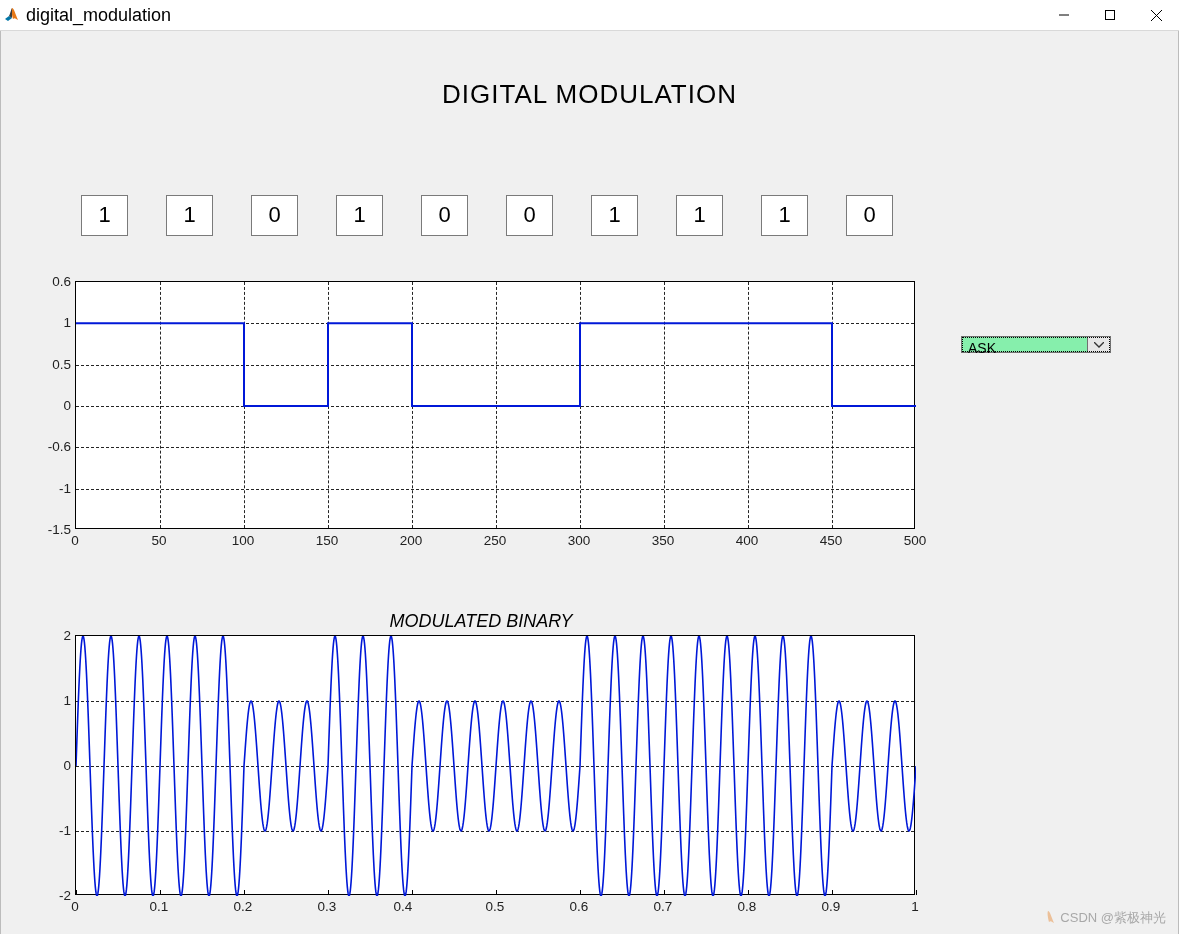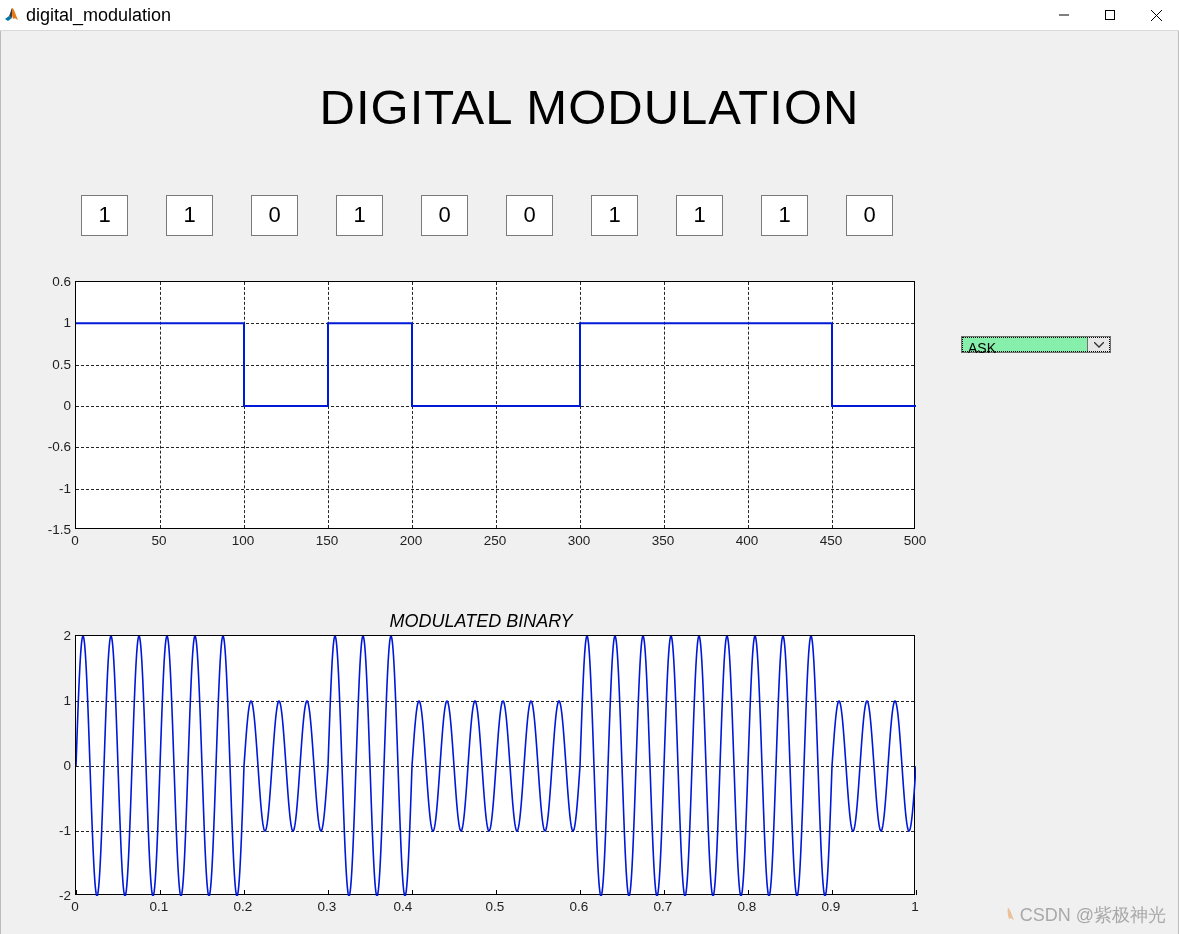--- a/index.html
+++ b/index.html
@@ -49,21 +49,21 @@
     border-right: 1px solid #bcbcbc;
     box-sizing: border-box;
   }
   .inner {
     position: absolute;
     left: 4px; top: 0; right: 4px; bottom: 4px;
     background: #f0f0f0;
   }
   .heading {
     text-align: center;
-    font-size: 49px;
+    font-size: 26px;
     letter-spacing: 1px;
     padding-top: 48px;
     font-weight: 400;
     color: #000;
   }
   
   .bitrow {
     position: absolute;
     top: 160px;
     left: 76px;
@@ -147,21 +147,21 @@
     border-style: dashed;
     opacity: 0.85;
   }
   .gridline-h { border-top-width: 1px; border-bottom: none; border-left: none; border-right: none; left:0; right:0; height:0; }
   .gridline-v { border-left-width: 1px; border-top: none; border-bottom: none; border-right: none; top:0; bottom:0; width:0; }
   .tickmark-v { position:absolute; width:0; height:5px; border-left: 1px solid #000; bottom:-1px;}
   
   .watermark {
     position: absolute;
     right: 8px; bottom: 4px;
-    font-size: 18px;
+    font-size: 13px;
     color: rgba(120,120,120,0.6);
     display:flex; align-items:center; gap:4px;
   }
 </style>
 </head>
 <body>
 
 <div class="titlebar">
   <span class="appicon">
     <svg width="16" height="16" viewBox="0 0 16 16">

